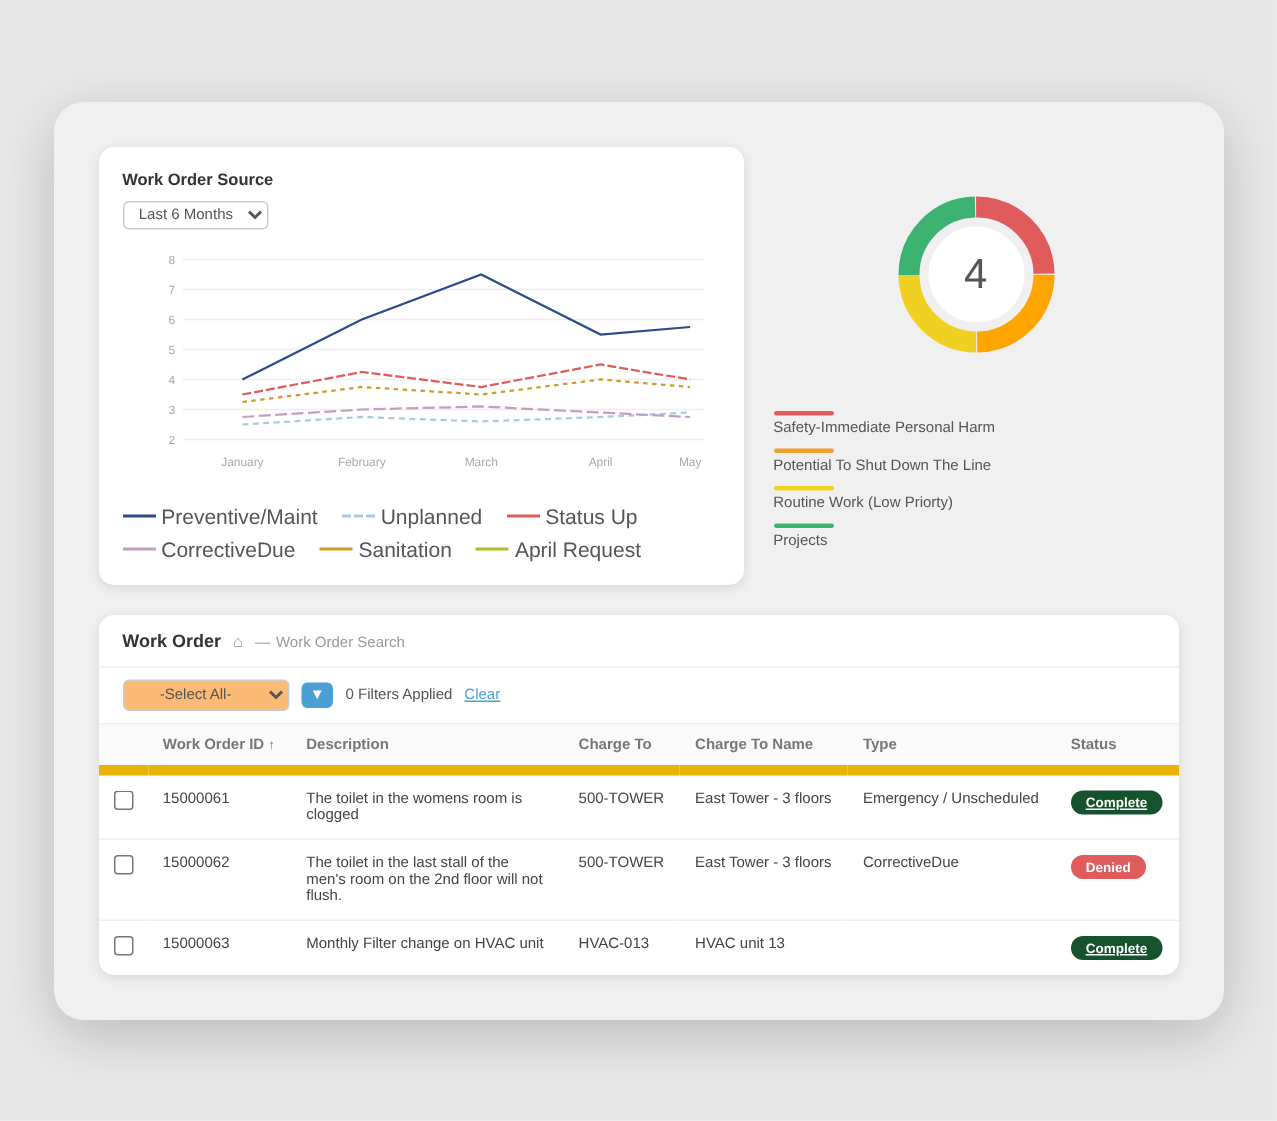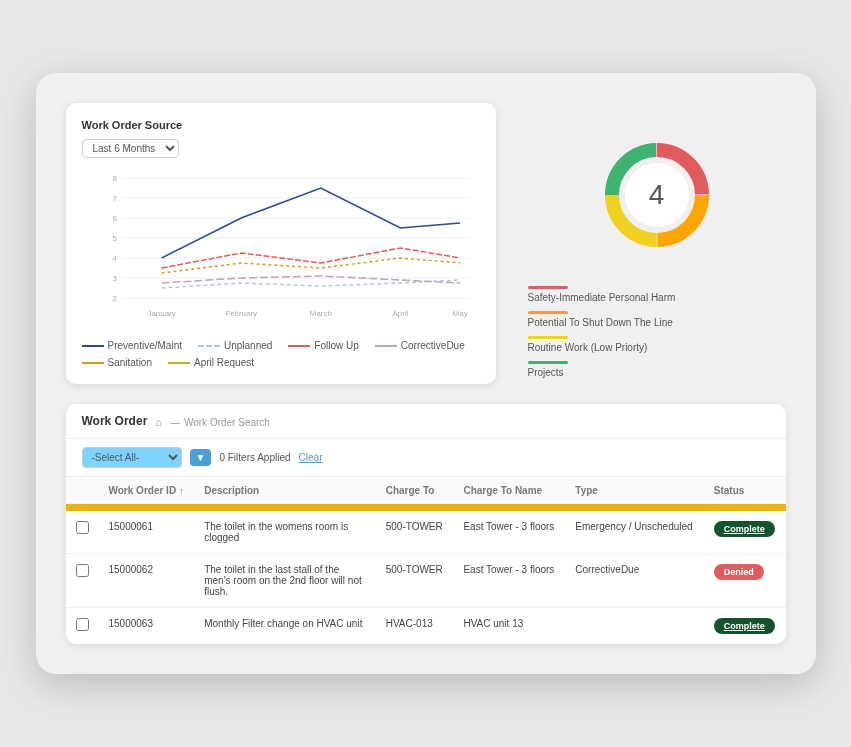--- a/index.html
+++ b/index.html
@@ -13,23 +13,23 @@
     }
     .outer-container {
       width: 780px;
       background: #f0f0f0;
       border-radius: 20px;
       padding: 30px;
       box-shadow: 0 10px 40px rgba(0,0,0,0.2);
     }
     .top-section {
       display: flex;
-      gap: 32px;
+      gap: 20px;
       margin-bottom: 20px;
-      align-items: center;
+      align-items: flex-start;
     }
     
     .chart-card {
       background: #fff;
       border-radius: 10px;
       padding: 16px;
       width: 430px;
       box-shadow: 0 2px 8px rgba(0,0,0,0.1);
       flex-shrink: 0;
     }
@@ -60,21 +60,21 @@
     .chart-legend {
       display: flex;
       flex-wrap: wrap;
       gap: 6px 16px;
       margin-top: 8px;
     }
     .legend-item {
       display: flex;
       align-items: center;
       gap: 4px;
-      font-size: 10px;
+      font-size: 14px;
       color: #555;
     }
     .legend-line {
       width: 22px;
       height: 2px;
     }
 
     
     .right-section {
       flex: 1;
@@ -152,23 +152,23 @@
       display: flex;
       align-items: center;
       padding: 8px 16px;
       gap: 8px;
       border-bottom: 1px solid #eee;
     }
     .filter-select {
       font-size: 10px;
       border: 1px solid #ccc;
       border-radius: 4px;
-      padding: 3px 5px;
-      color: #555;
-      background: #7dd3fc;
+      padding: 3px 20px;
+      color: #555;
+      background: #fdba74;
       min-width: 100px;
     }
     .filter-icon {
       background: #4a9fd4;
       color: #fff;
       border: none;
       border-radius: 4px;
       padding: 3px 6px;
       font-size: 10px;
       cursor: pointer;
@@ -278,21 +278,21 @@
         <div class="legend-item">
           <div class="legend-line" style="background:#2c4a8c;"></div>
           <span>Preventive/Maint</span>
         </div>
         <div class="legend-item">
           <div class="legend-line" style="background:#aac8e0;border-top:2px dashed #aac8e0;background:none;"></div>
           <span>Unplanned</span>
         </div>
         <div class="legend-item">
           <div class="legend-line" style="background:#e05c5c;"></div>
-          <span>Follow Up</span>
+          <span>Status Up</span>
         </div>
         <div class="legend-item">
           <div class="legend-line" style="background:#c0a0c0;"></div>
           <span>CorrectiveDue</span>
         </div>
         <div class="legend-item">
           <div class="legend-line" style="background:#c8a028;"></div>
           <span>Sanitation</span>
         </div>
         <div class="legend-item">

